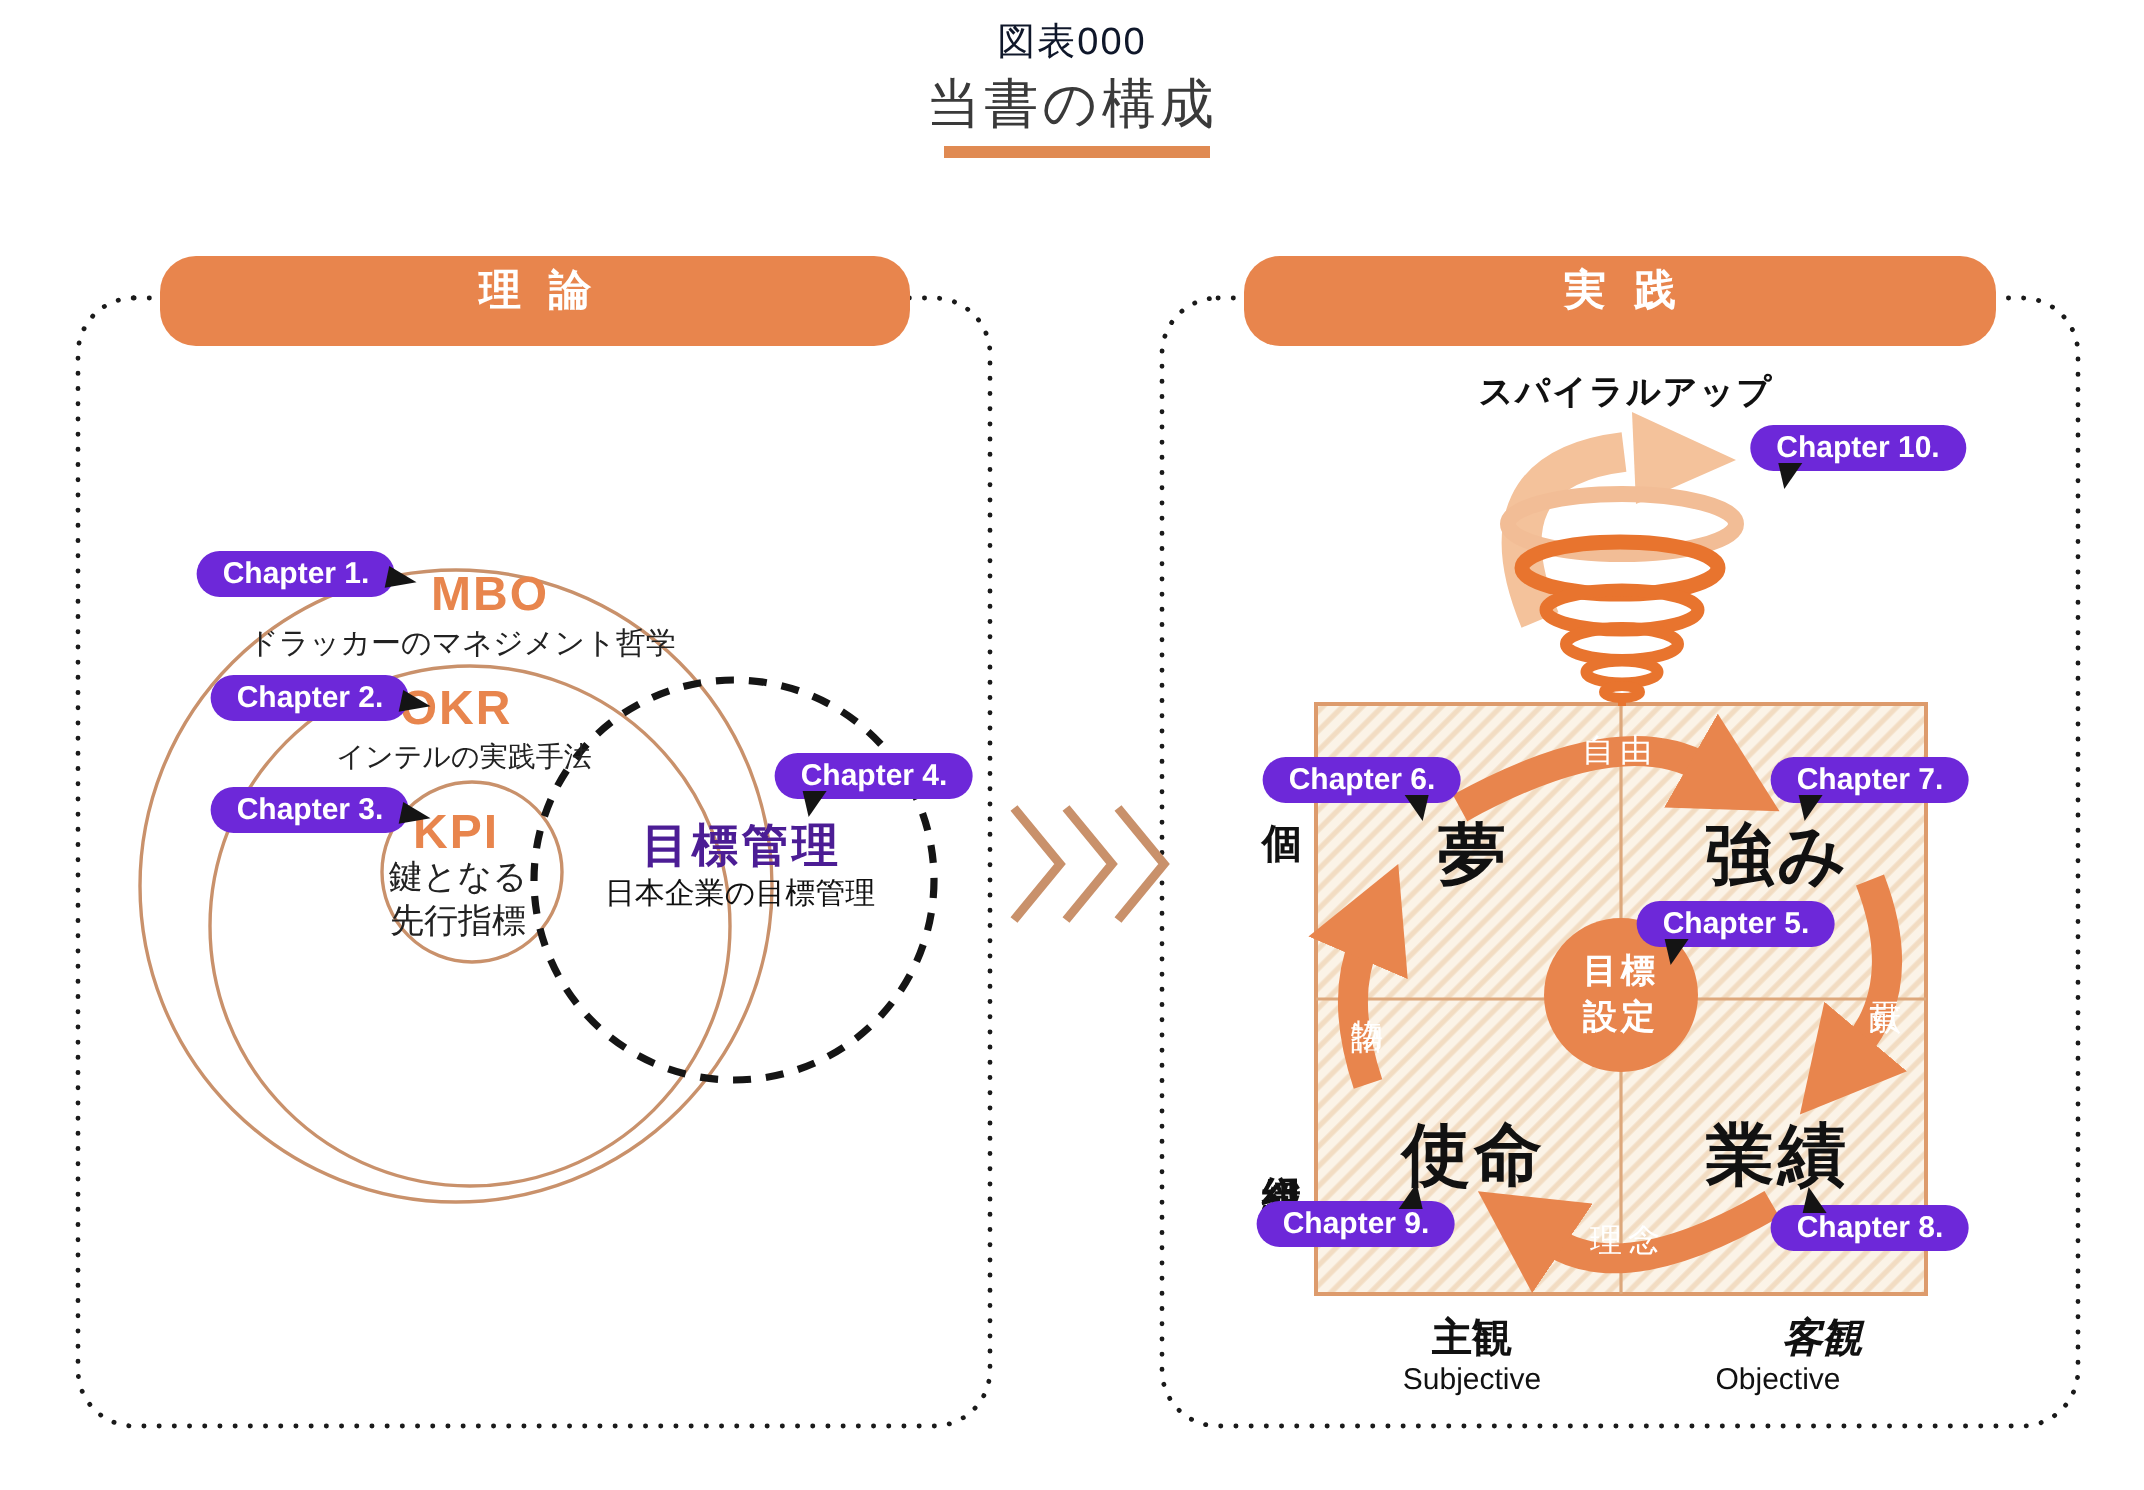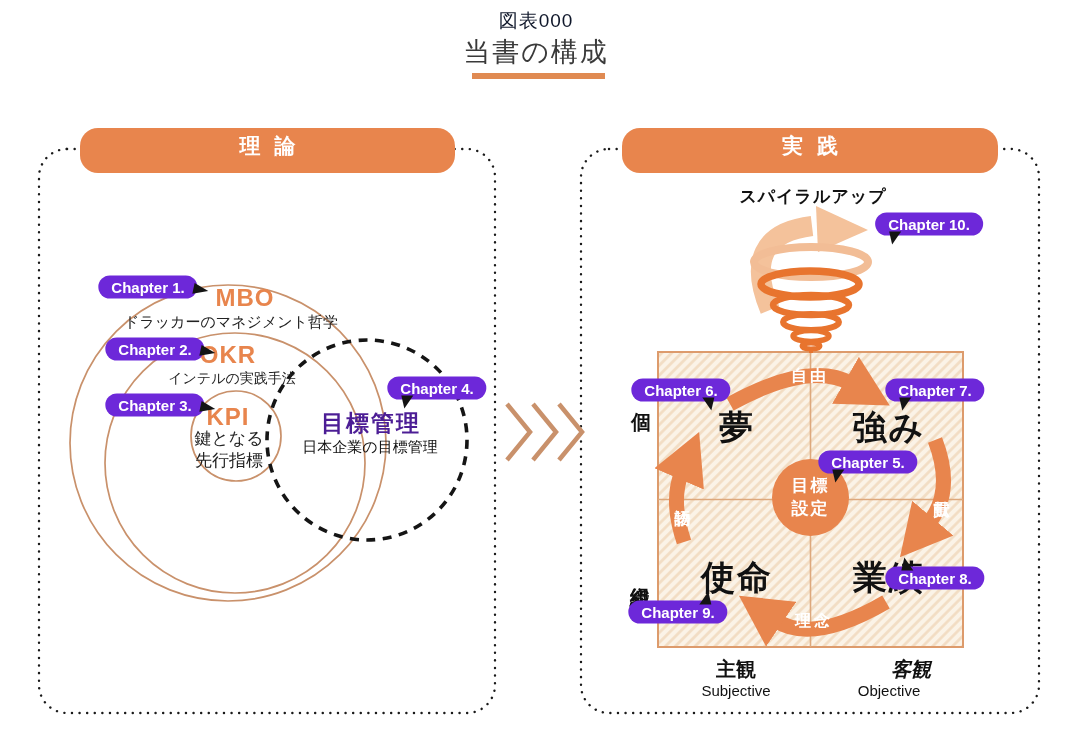--- a/index.html
+++ b/index.html
@@ -30,21 +30,21 @@
   
   .ring-name{color:#E8854D;font-weight:bold;font-size:24px;letter-spacing:1px;}
   .ring-desc{font-size:15px;color:#222;}
   .kpi-desc{font-size:17px;color:#222;line-height:1.3;text-align:center;}
   .overlay-name{font-size:23px;font-weight:bold;color:#4c1d95;letter-spacing:2px;}
   .overlay-desc{font-size:15px;color:#111;}
 
   
   .spiral-label{font-size:17px;font-weight:600;color:#111;letter-spacing:1px;}
   .quad{font-size:34px;font-weight:bold;color:#111;letter-spacing:2px;z-index:5;}
-  .arrow-word{color:#fff;font-weight:bold;font-size:16px;letter-spacing:3px;z-index:5;}
+  .arrow-word{color:#fff;font-weight:normal;font-size:16px;letter-spacing:3px;z-index:5;}
   .vtext{writing-mode:vertical-rl;text-orientation:upright;letter-spacing:0;white-space:nowrap;}
   .axis-jp{font-size:20px;font-weight:600;color:#111;}
   .axis-en{font-size:15px;color:#111;}
   .center-circle{left:772px;top:459px;width:77px;height:77px;border-radius:50%;background:#E8854D;
         display:flex;flex-direction:column;align-items:center;justify-content:center;z-index:4;}
   .center-circle span{color:#fff;font-weight:bold;font-size:17px;line-height:1.3;letter-spacing:2px;}
   svg{position:absolute;left:0;top:0;}
 </style>
 </head>
 <body>
@@ -163,21 +163,21 @@
   </div>
 
   <div class="chip" style="left:681px;top:390px;">
     <span>Chapter 6.</span>
     <span class="tail tail-br"></span>
   </div>
   <div class="chip" style="left:935px;top:390px;">
     <span>Chapter 7.</span>
     <span class="tail tail-bl"></span>
   </div>
-  <div class="chip" style="left:935px;top:578px;">
+  <div class="chip" style="left:935px;top:614px;">
     <span>Chapter 8.</span>
     <span class="tail tail-tl"></span>
   </div>
   <div class="chip" style="left:678px;top:612px;">
     <span>Chapter 9.</span>
     <span class="tail tail-tr"></span>
   </div>
 
   <div class="abs ctr axis-jp" style="left:641px;top:422px;">個</div>
   <div class="abs ctr axis-jp vtext" style="left:641px;top:572px;">組織</div>

